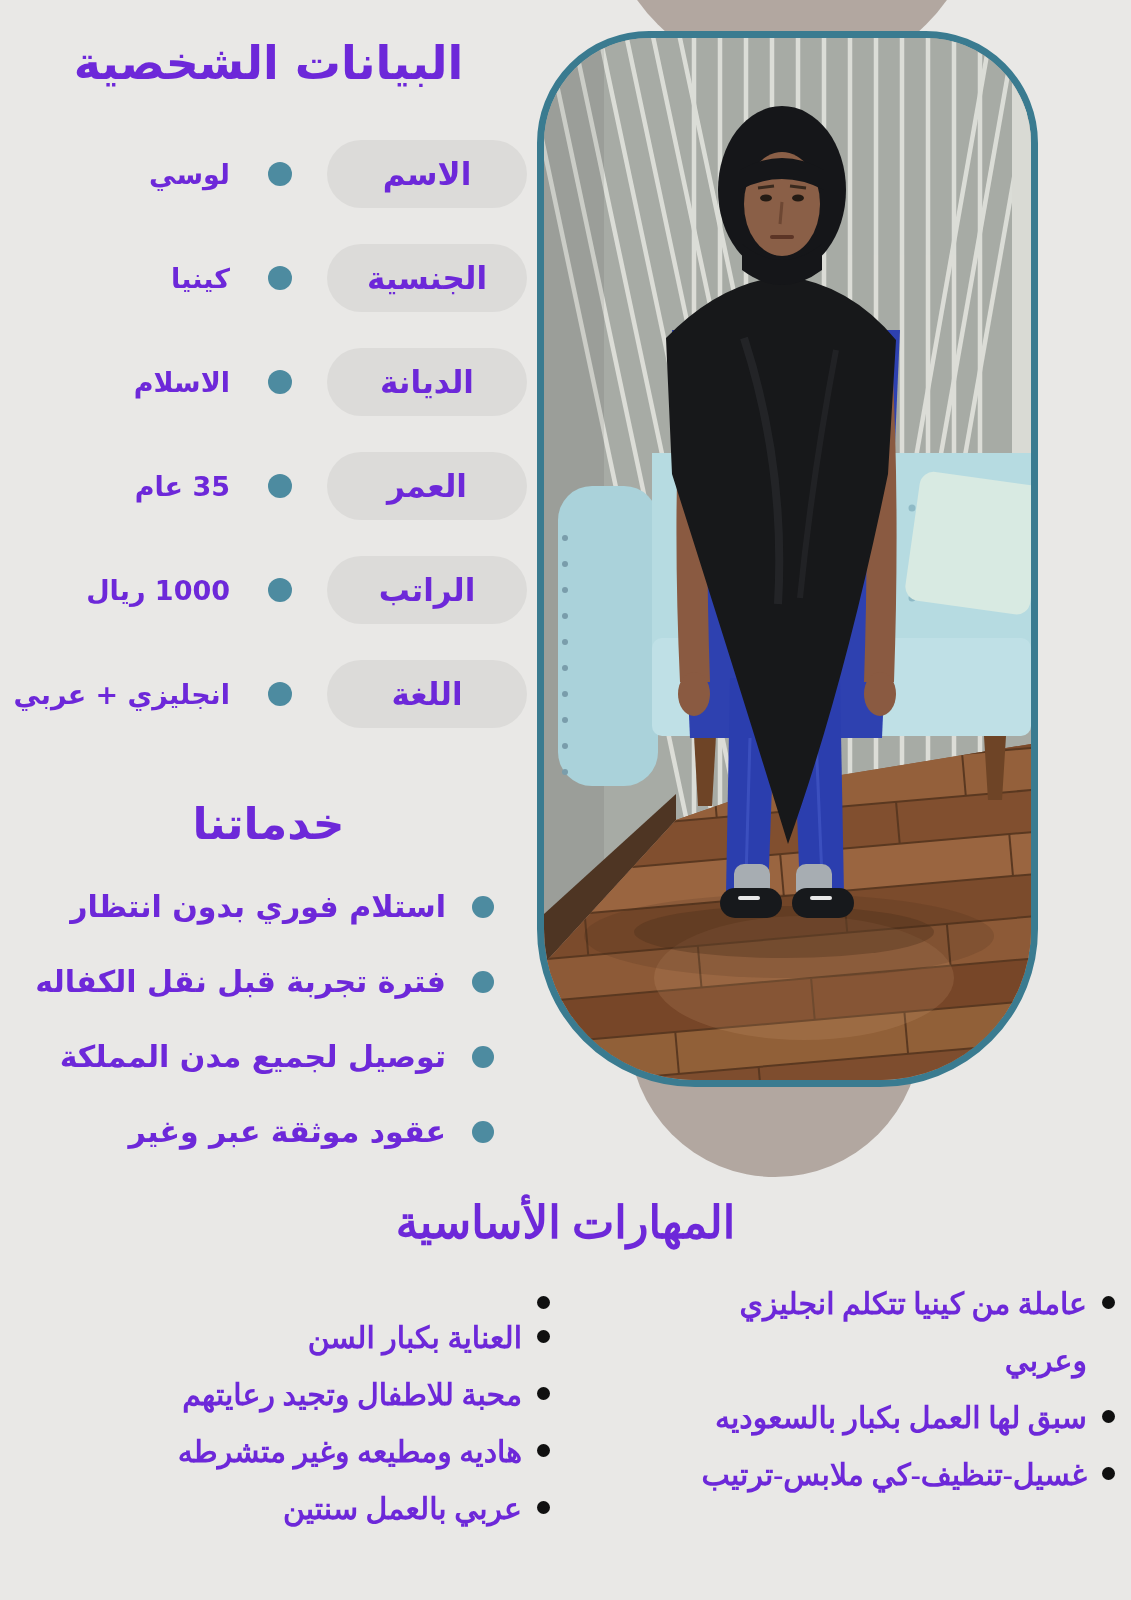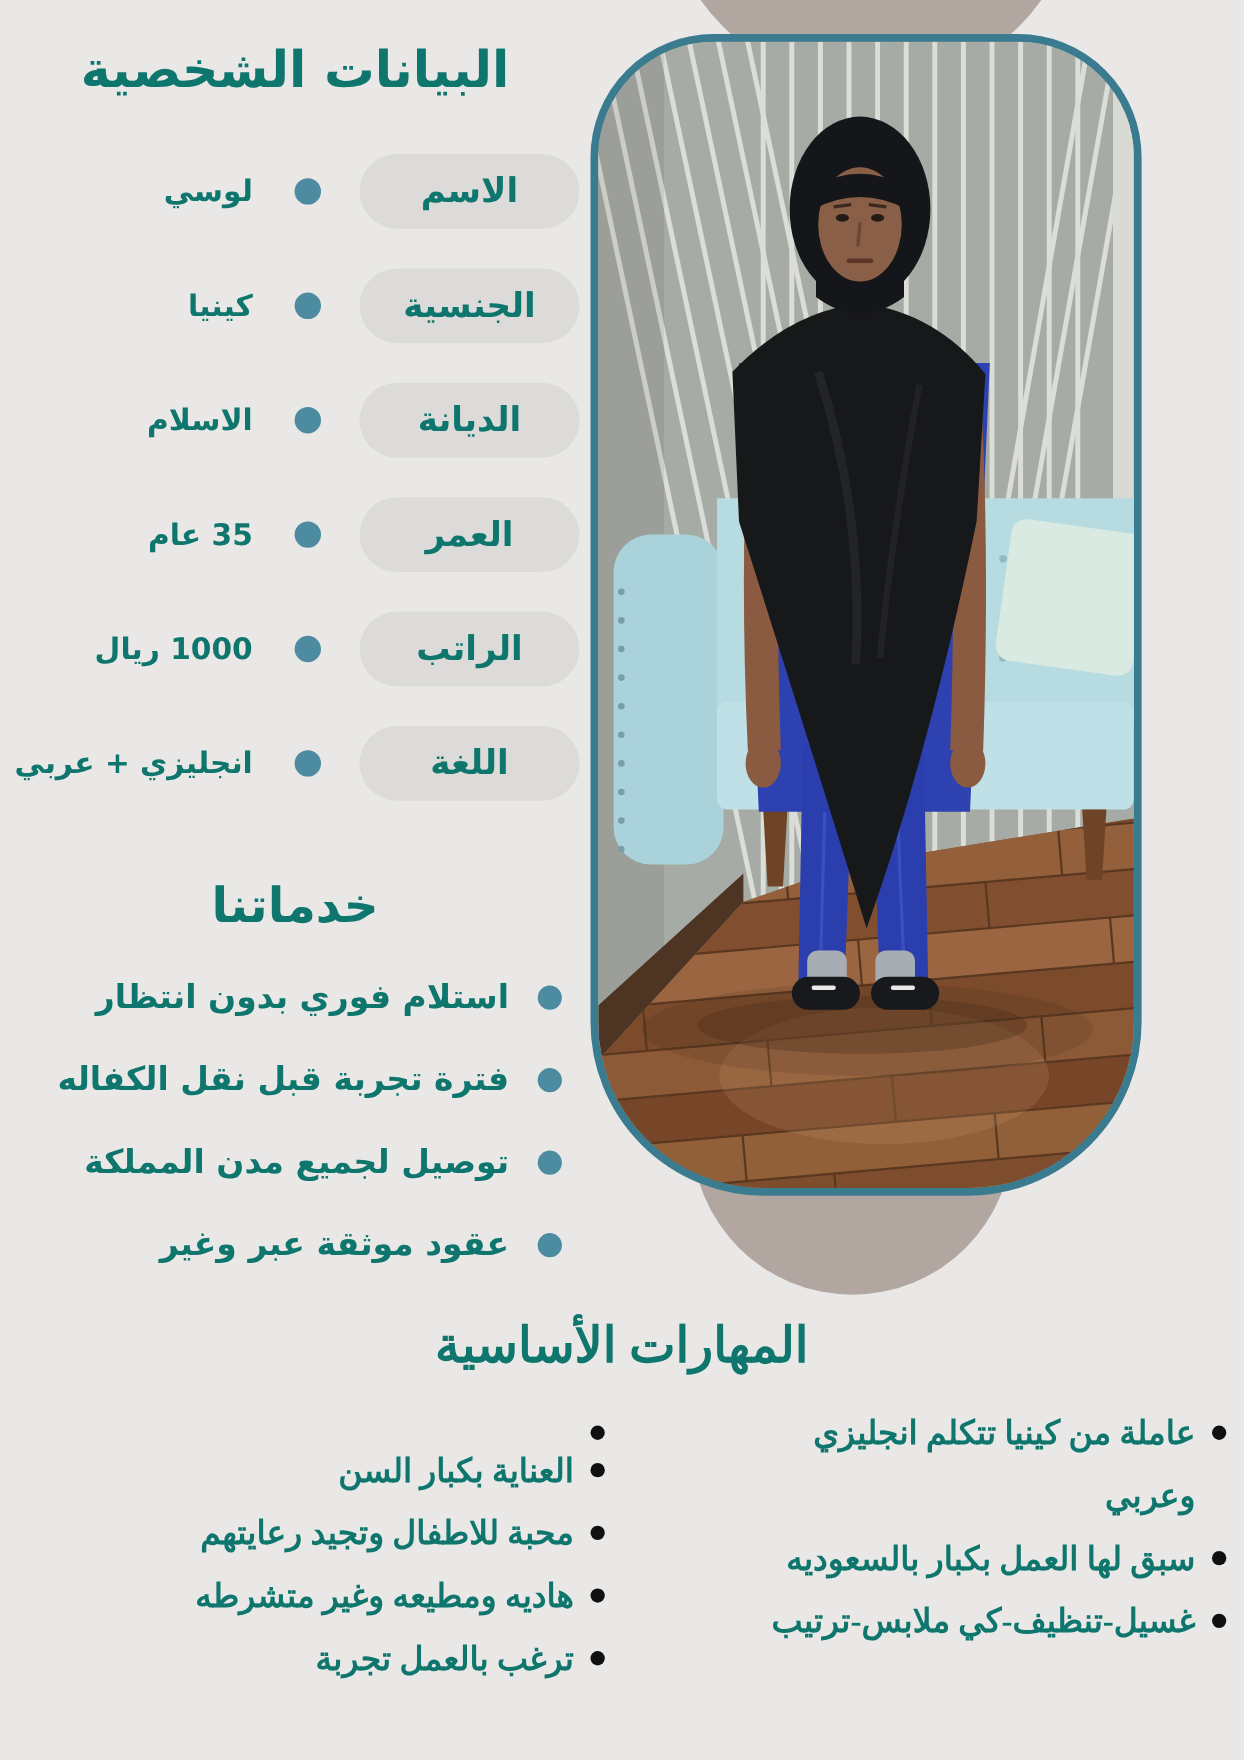--- a/index.html
+++ b/index.html
@@ -1,36 +1,36 @@
 <!DOCTYPE html>
 <html dir="rtl" lang="ar"><head>
 <meta charset="utf-8">
 <style>
   html,body{margin:0;padding:0;}
   body{font-family:"DejaVu Sans","Liberation Sans",sans-serif;background:#e9e8e6;}
-  .page{position:relative;width:1131px;height:1600px;overflow:hidden;background:#e9e8e6;direction:rtl;color:#0f766e;margin-left:48px;}
+  .page{position:relative;width:1131px;height:1600px;overflow:hidden;background:#e9e8e6;direction:rtl;color:#6d28d9;margin-left:48px;}
   .circle{position:absolute;border-radius:50%;background:#b2a7a0;z-index:1;}
   .circle-top{left:602px;top:-300px;width:380px;height:380px;}
   .circle-bottom{left:629px;top:885px;width:292px;height:292px;}
   .photo-frame{position:absolute;left:537px;top:31px;width:501px;height:1056px;box-sizing:border-box;
     border:7px solid #3a7b90;border-radius:112px 112px 158px 158px;overflow:hidden;background:#a7aba5;z-index:2;}
   .photo-frame svg{display:block;width:100%;height:100%;}
   .info{position:absolute;left:0;top:0;width:537px;}
   .info-title{position:absolute;top:36px;left:0;width:537px;margin:0;text-align:center;
     font-size:46px;font-weight:bold;letter-spacing:0;}
   .fields{position:absolute;top:140px;left:0;width:537px;padding-right:10px;box-sizing:border-box;}
   .field-row{display:flex;align-items:center;height:68px;margin-bottom:36px;}
   .pill{width:200px;height:68px;border-radius:34px;background:#dcdbd9;display:flex;align-items:center;
     justify-content:center;font-size:31px;font-weight:bold;flex:none;}
   .fdot{width:24px;height:24px;border-radius:50%;background:#4d8ba0;flex:none;margin-right:35px;}
   .fvalue{font-size:27px;font-weight:bold;margin-right:38px;white-space:nowrap;}
   .services{position:absolute;top:798px;left:0;width:537px;}
   .svc-title{margin:0;text-align:center;font-size:44px;font-weight:bold;}
   .svc-list{margin-top:20px;}
-  .svc-item{display:flex;align-items:center;height:75px;padding-right:26px;box-sizing:border-box;}
+  .svc-item{display:flex;align-items:center;height:75px;padding-right:43px;box-sizing:border-box;}
   .sdot{width:22px;height:22px;border-radius:50%;background:#4d8ba0;flex:none;}
   .svc-text{font-size:30px;font-weight:bold;margin-right:26px;white-space:nowrap;}
   .skills{position:absolute;top:1196px;left:0;width:1131px;font-family:Liberation Serif, serif;}
   .skills-title{margin:0;text-align:center;font-size:45px;font-weight:bold;}
   .skills-cols{display:flex;margin-top:26px;}
   .skills-col{box-sizing:border-box;}
   .col-right{width:566px;padding-right:16px;}
   .col-left{width:565px;padding-right:15px;}
   .skill-row{display:flex;align-items:flex-start;}
   .kdot{width:13px;height:13px;border-radius:50%;background:#101010;flex:none;margin-top:21px;}
@@ -283,19 +283,19 @@
         <div class="skill-row">
           <span class="kdot"></span>
           <div class="skill-text">محبة للاطفال وتجيد رعايتهم</div>
         </div>
         <div class="skill-row">
           <span class="kdot"></span>
           <div class="skill-text">هاديه ومطيعه وغير متشرطه</div>
         </div>
         <div class="skill-row">
           <span class="kdot"></span>
-          <div class="skill-text">ترغب بالعمل تجربة</div>
+          <div class="skill-text">عربي بالعمل سنتين</div>
         </div>
       </div>
     </div>
   </div>
 
 </div>
 
 </body></html>

